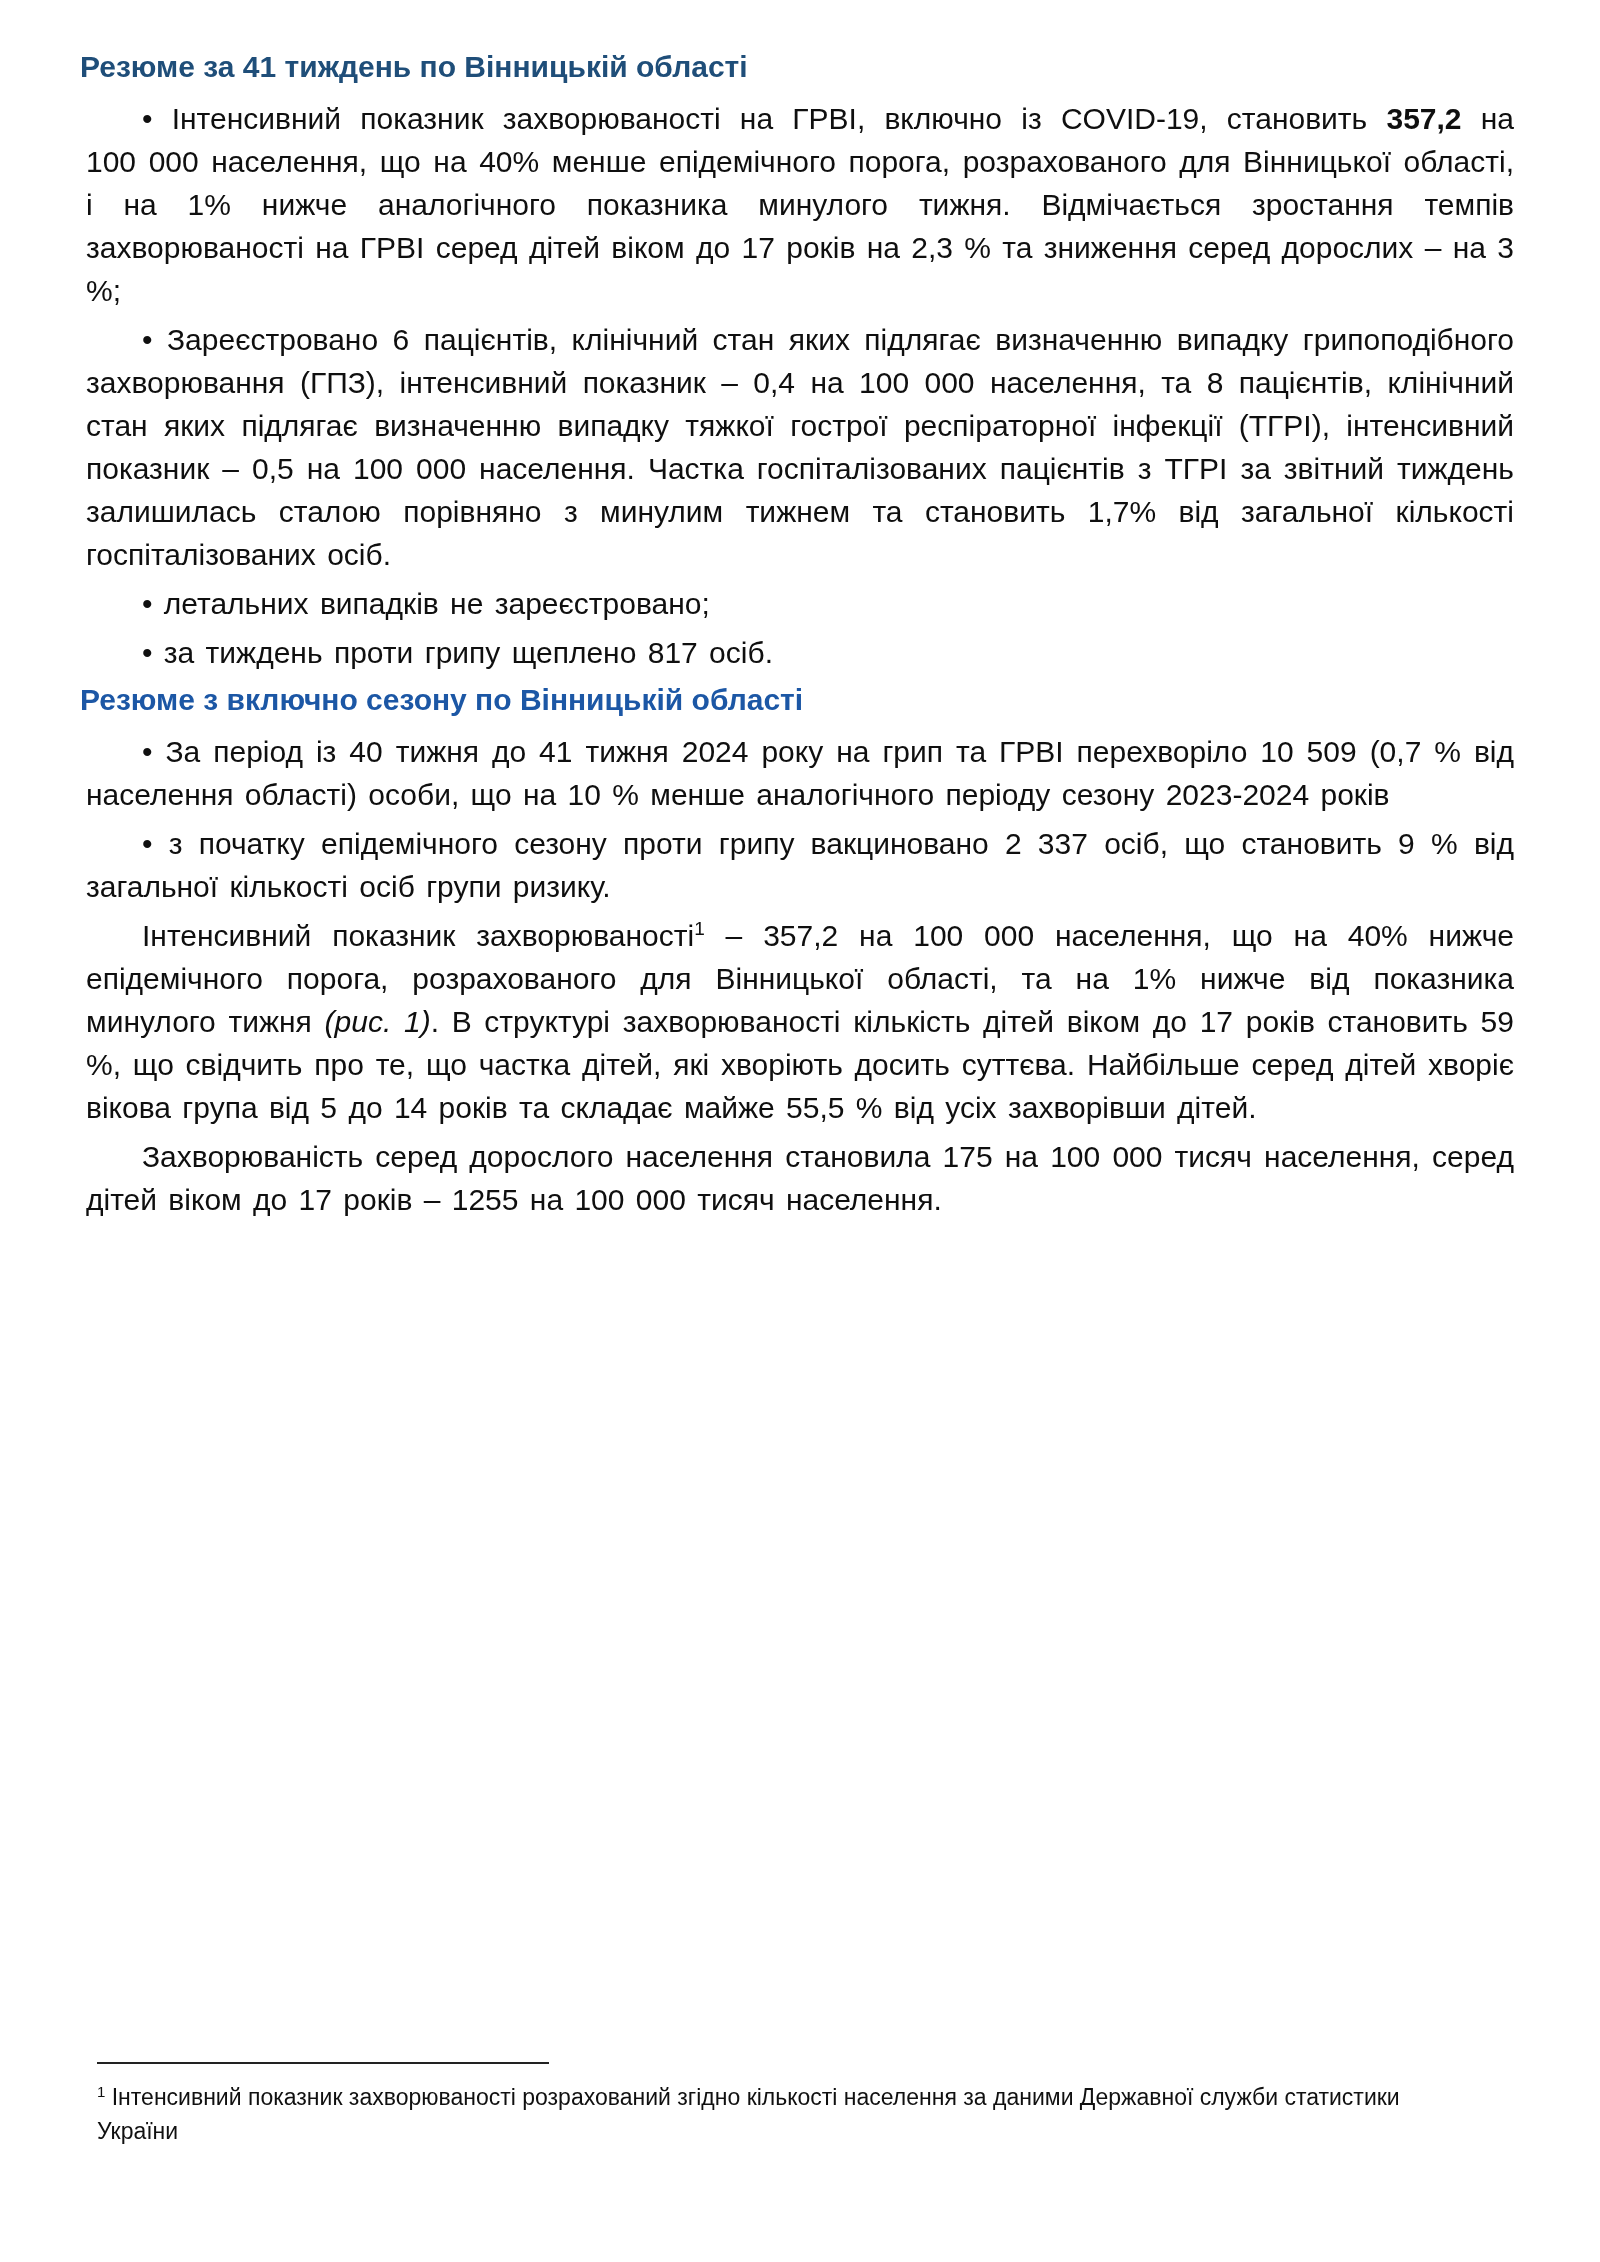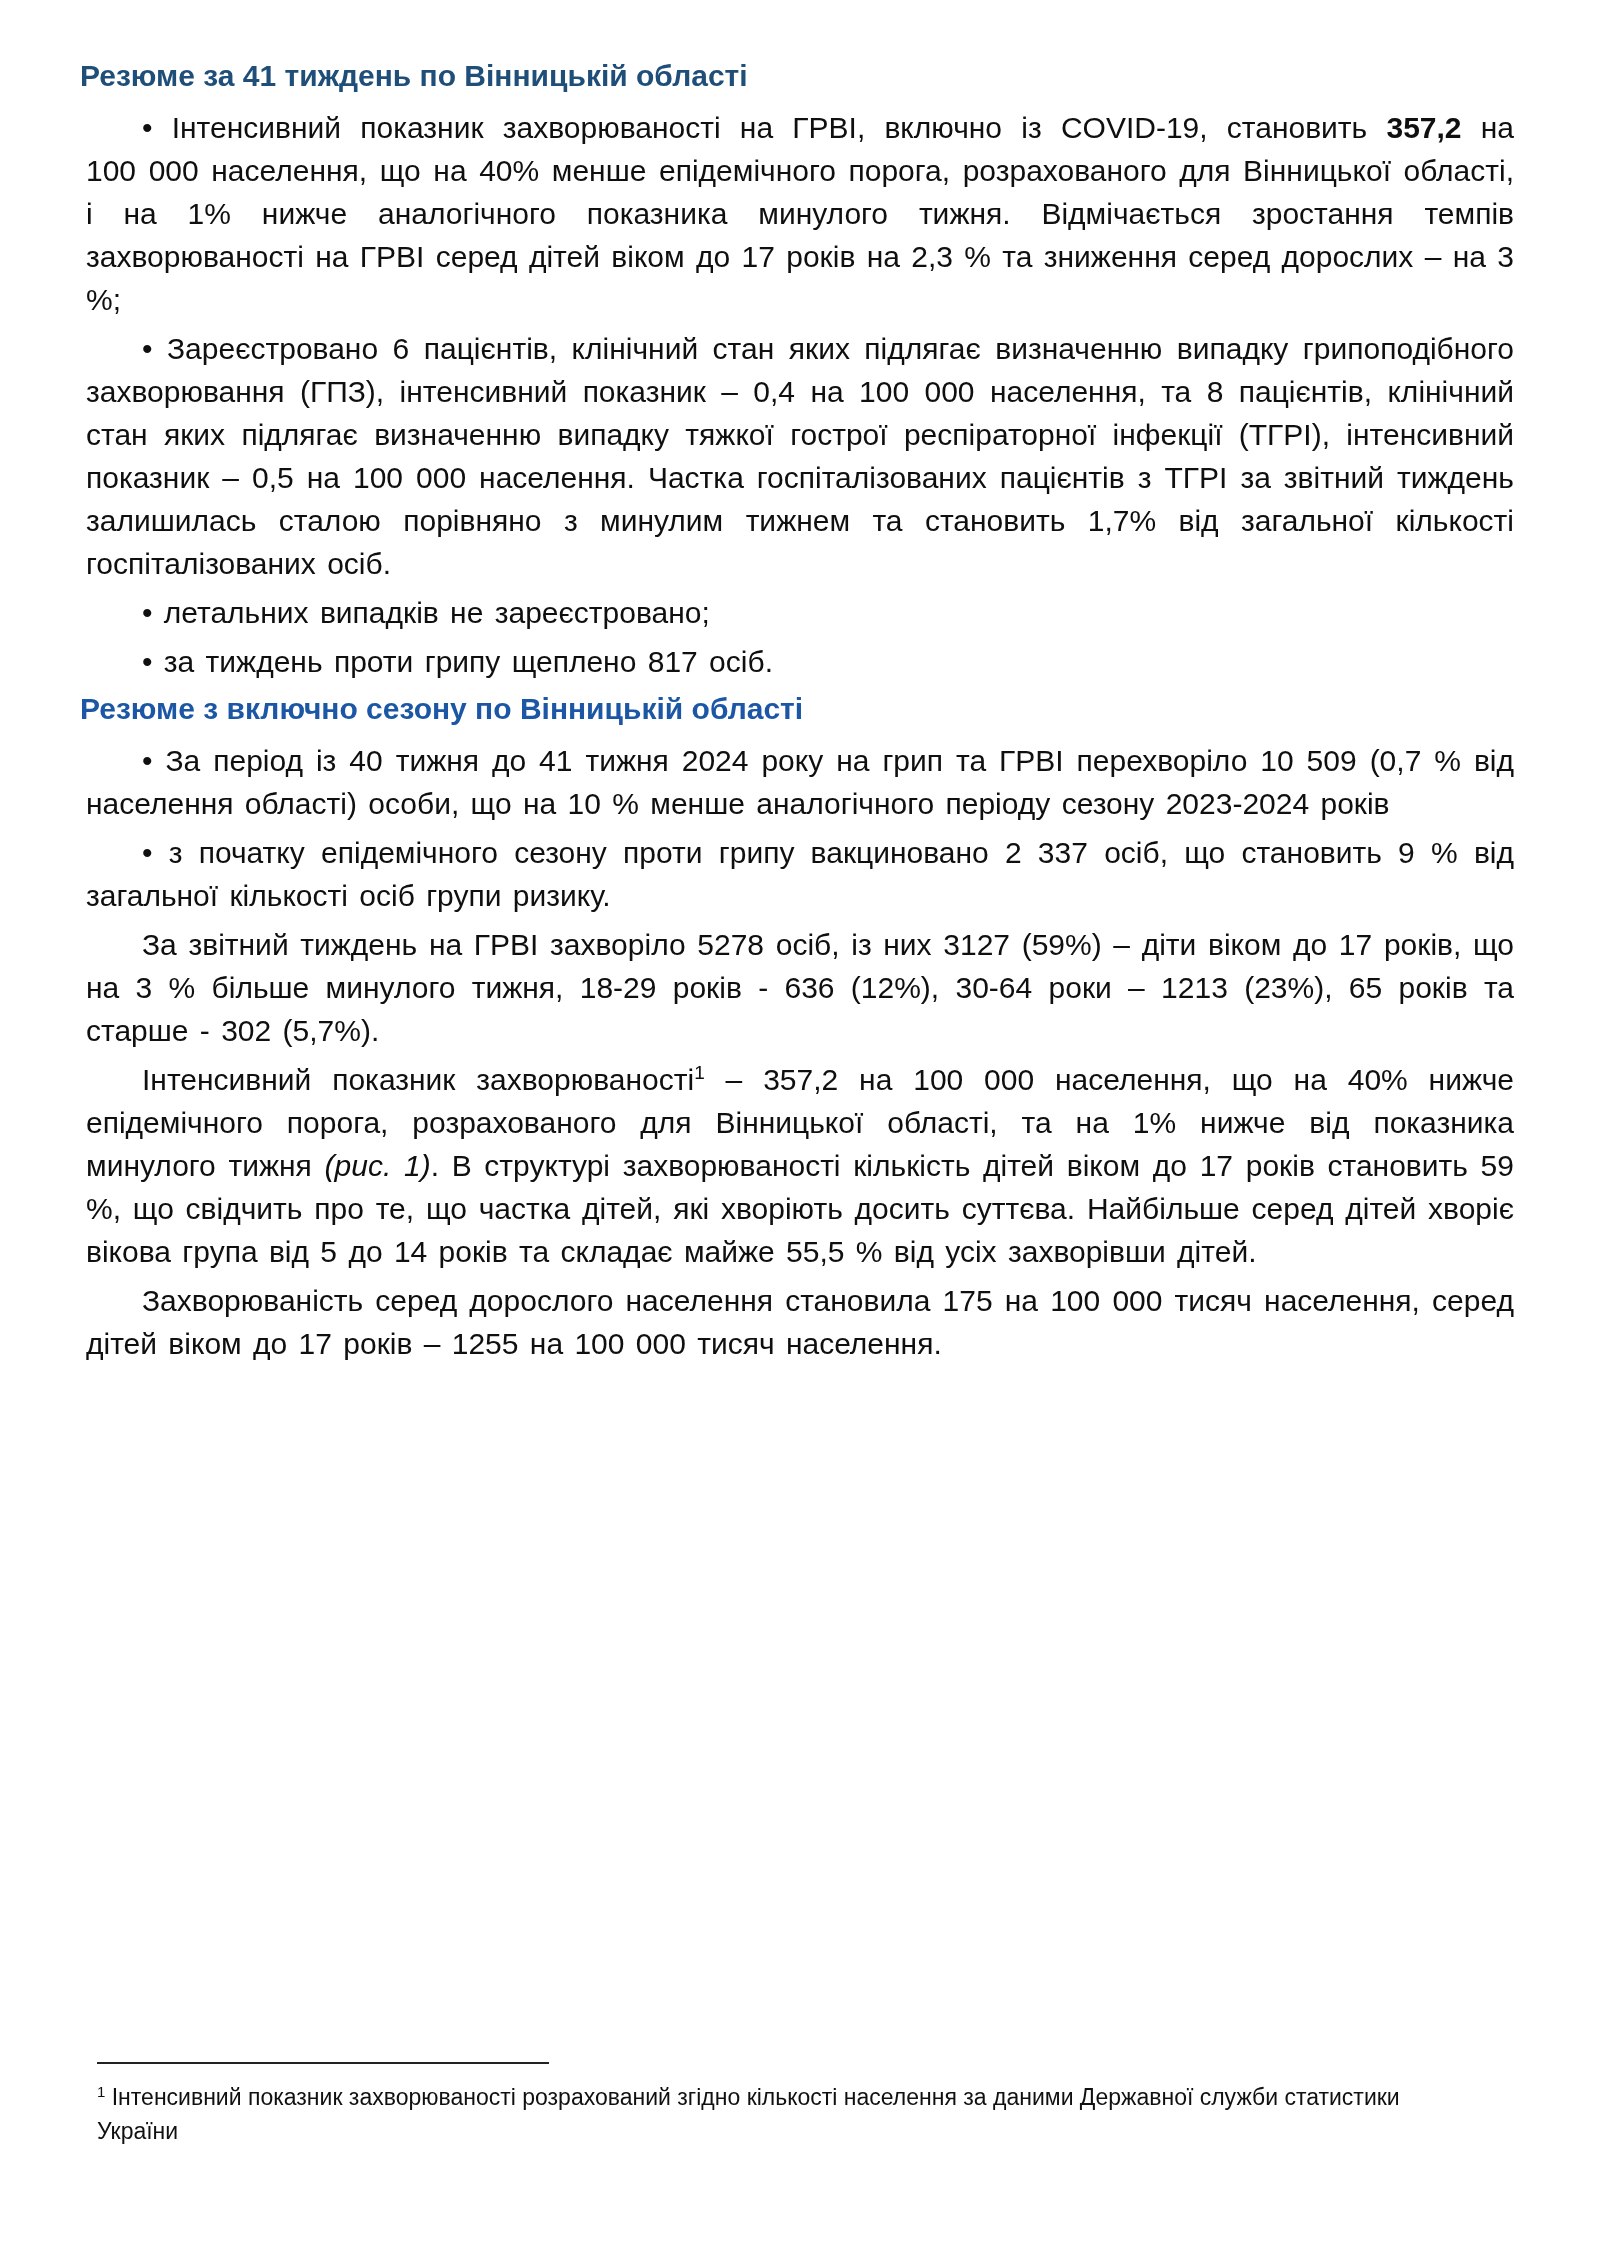--- a/index.html
+++ b/index.html
@@ -8,21 +8,21 @@
     width: 1600px;
     height: 2262px;
     margin: 0 auto;
     background: #ffffff;
     font-family: "Liberation Sans", "DejaVu Sans", sans-serif;
     color: #0f0f0f;
     overflow: hidden;
   }
   .content {
     position: absolute;
-    top: 52px;
+    top: 43px;
     left: 80px;
     width: 1440px;
   }
   .heading {
     font-size: 30px;
     line-height: 40px;
     font-weight: bold;
     margin: 4px 0 10px 0;
     text-align: left;
   }
@@ -65,21 +65,20 @@
 <div class="page">
   <div class="content">
       <h2 class="heading primary"><span>Резюме за 41 тиждень по Вінницькій області</span></h2>
       <p class="bullet"><span>• Інтенсивний показник захворюваності на ГРВІ, включно із COVID-19, становить </span><span class="b">357,2</span><span> на 100&nbsp;000 населення, що на 40% менше епідемічного порога, розрахованого для Вінницької області, і на 1% нижче аналогічного показника минулого тижня. Відмічається зростання темпів захворюваності на ГРВІ серед дітей віком до 17 років на 2,3 % та зниження серед дорослих – на 3 %;</span></p>
       <p class="bullet"><span>• Зареєстровано 6 пацієнтів, клінічний стан яких підлягає визначенню випадку грипоподібного захворювання (ГПЗ), інтенсивний показник – 0,4 на 100&nbsp;000 населення, та 8 пацієнтів, клінічний стан яких підлягає визначенню випадку тяжкої гострої респіраторної інфекції (ТГРІ),  інтенсивний показник – 0,5 на 100&nbsp;000 населення. Частка госпіталізованих пацієнтів з ТГРІ за звітний тиждень залишилась сталою порівняно з минулим тижнем та становить 1,7% від загальної кількості госпіталізованих осіб.</span></p>
       <p class="bullet"><span>• летальних випадків не зареєстровано;</span></p>
       <p class="bullet"><span>• за тиждень проти грипу щеплено 817 осіб.</span></p>
       <h2 class="heading secondary"><span>Резюме з включно сезону по Вінницькій області</span></h2>
       <p class="bullet"><span>• За період із 40 тижня  до 41 тижня 2024 року на грип та ГРВІ перехворіло 10&nbsp;509 (0,7 % від населення області) особи, що на 10 % менше аналогічного періоду сезону 2023-2024 років</span></p>
       <p class="bullet"><span>• з початку епідемічного сезону проти грипу вакциновано 2&nbsp;337 осіб, що становить 9 % від загальної кількості осіб групи ризику.</span></p>
-      <p class="para"><span>За звітний тиждень на ГРВІ захворіло 5278 осіб, із них 3127 (59%) – діти віком до 17 років, що на 3 % більше минулого тижня, 18-29 років - 636 (12%), 30-64 роки – 1213 (23%), 65 років та старше - 302 (5,7%).</span></p>
       <p class="para"><span>Інтенсивний показник захворюваності</span><span class="sup">1</span><span> – 357,2 на 100&nbsp;000 населення, що на 40% нижче епідемічного порога, розрахованого для Вінницької області, та на 1% нижче від показника минулого тижня </span><span class="i">(рис. 1)</span><span>. В структурі захворюваності кількість дітей віком до 17 років становить 59 %, що свідчить про те, що частка дітей, які хворіють досить суттєва. Найбільше серед дітей хворіє вікова група від 5 до 14 років та складає майже 55,5 % від усіх захворівши дітей.</span></p>
       <p class="para"><span>Захворюваність серед дорослого населення становила 175 на 100&nbsp;000 тисяч населення, серед дітей віком до 17 років – 1255 на 100&nbsp;000 тисяч населення.</span></p>
     </div>
   <div class="footnote-area">
     <div class="footnote-rule"></div>
     <div class="footnote-text"><span class="sup">1</span><span> Інтенсивний показник захворюваності розрахований згідно кількості населення за даними Державної служби статистики України</span></div>
   </div>
 </div>
 
 </body></html>

